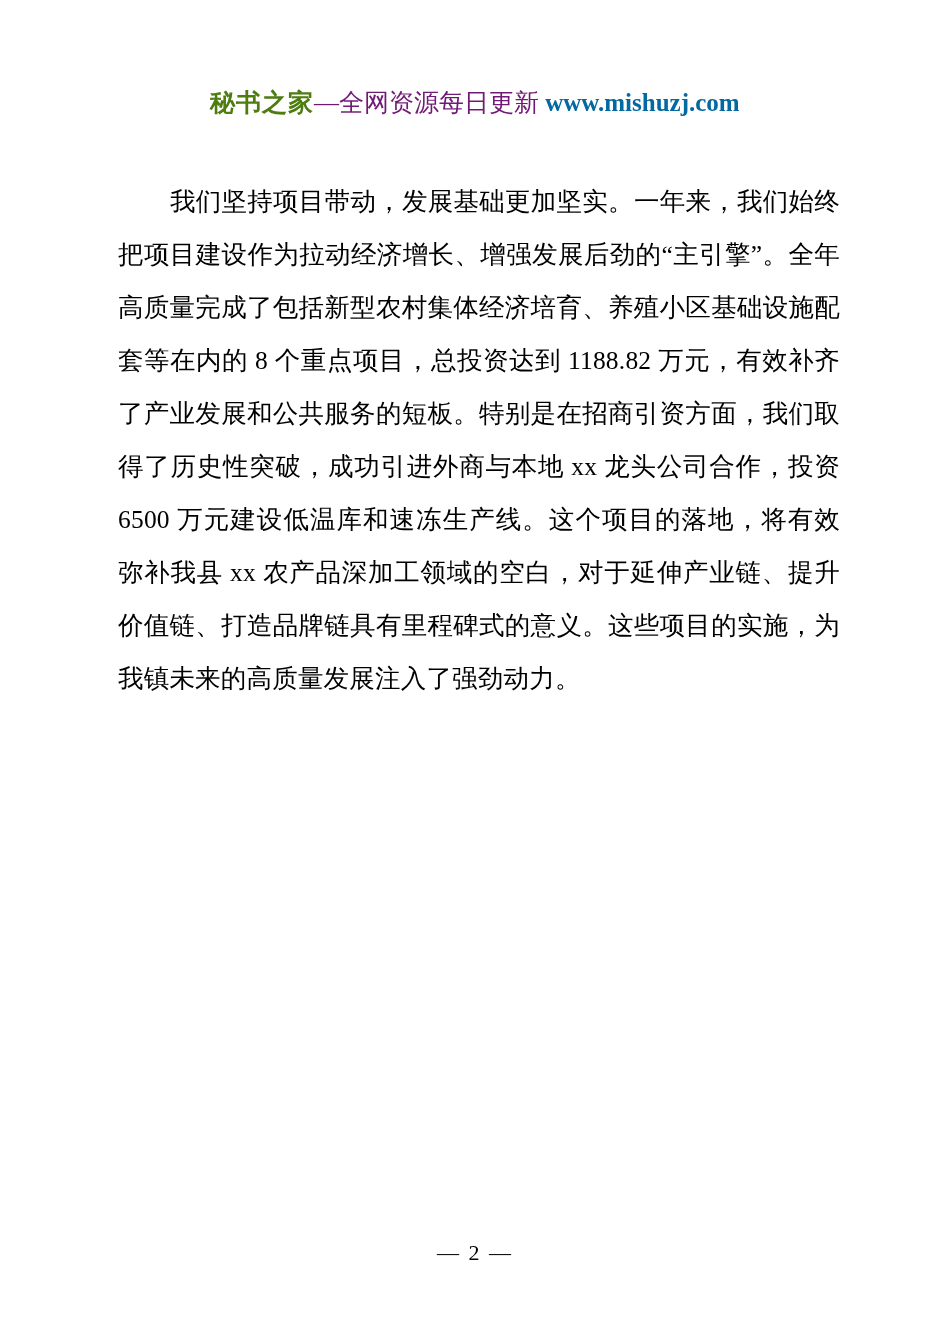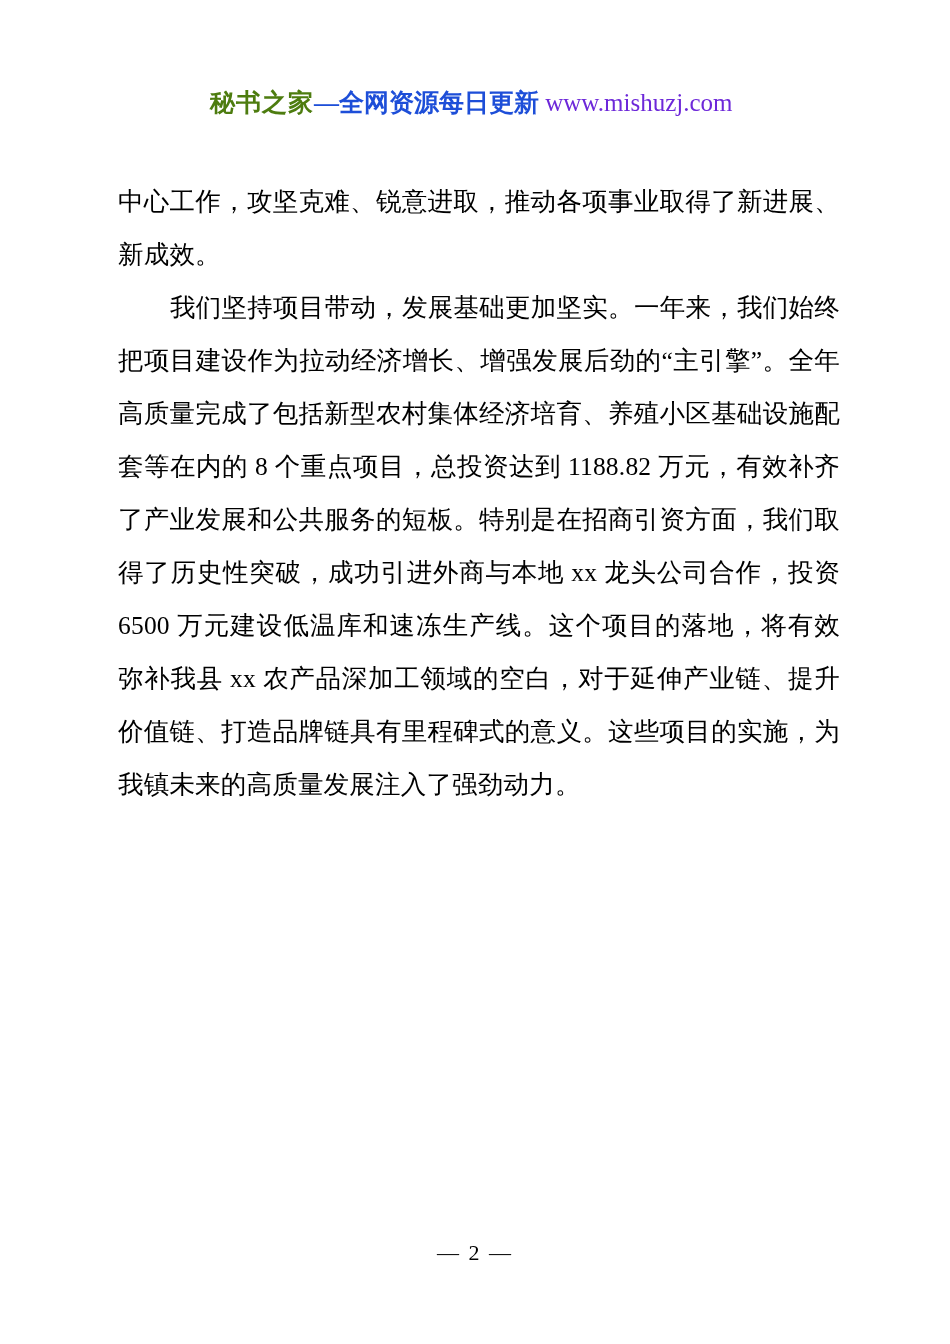--- a/index.html
+++ b/index.html
@@ -31,26 +31,26 @@
     white-space: nowrap;
     font-family: "Liberation Serif", "DejaVu Serif", serif;
     font-weight: bold;
   }
   .header .brand {
     color: #4d7c0f;
     font-weight: bold;
     letter-spacing: 1px;
   }
   .header .tagline {
-    color: #1d4ed8;
-    font-weight: bold;
+    color: #701a75;
+    font-weight: normal;
   }
   .header .url {
-    color: #6d28d9;
-    font-weight: normal;
+    color: #0369a1;
+    font-weight: bold;
     font-family: "Liberation Serif", "DejaVu Serif", serif;
   }
 
   .body-text {
     position: absolute;
     top: 175px;
     left: 118px;
     width: 722px;
   }
   .para {
@@ -78,19 +78,18 @@
 </head>
 <body>
 
 <div class="page">
 
   <div class="header">
     <span class="brand">秘书之家</span><span class="tagline">—全网资源每日更新 </span><span class="url">www.mishuzj.com</span>
   </div>
 
   <div class="body-text">
-    <p class="para">中心工作，攻坚克难、锐意进取，推动各项事业取得了新进展、新成效。</p>
     <p class="para indent">我们坚持项目带动，发展基础更加坚实。一年来，我们始终把项目建设作为拉动经济增长、增强发展后劲的“主引擎”。全年高质量完成了包括新型农村集体经济培育、养殖小区基础设施配套等在内的 8 个重点项目，总投资达到 1188.82 万元，有效补齐了产业发展和公共服务的短板。特别是在招商引资方面，我们取得了历史性突破，成功引进外商与本地 xx 龙头公司合作，投资 6500 万元建设低温库和速冻生产线。这个项目的落地，将有效弥补我县 xx 农产品深加工领域的空白，对于延伸产业链、提升价值链、打造品牌链具有里程碑式的意义。这些项目的实施，为我镇未来的高质量发展注入了强劲动力。</p>
   </div>
 
   <div class="footer">— 2 —</div>
 
 </div>
 
 </body></html>

